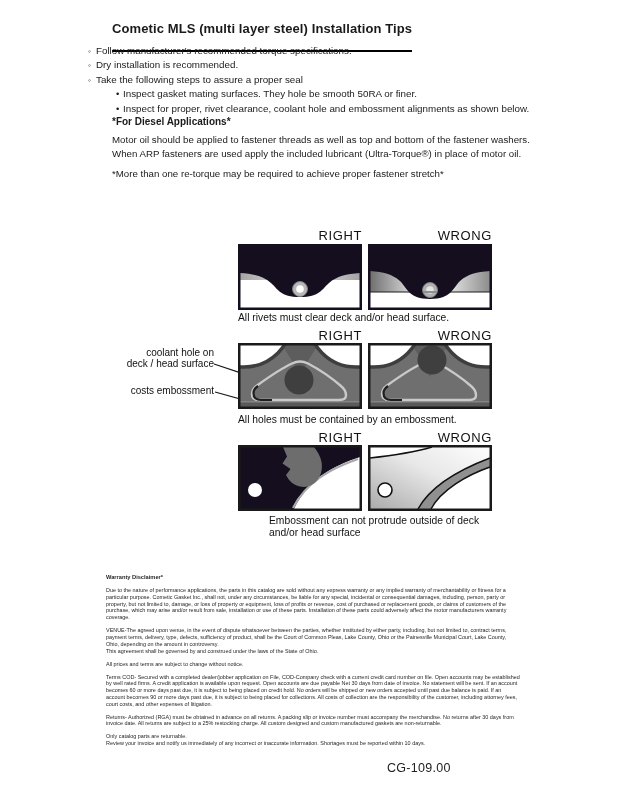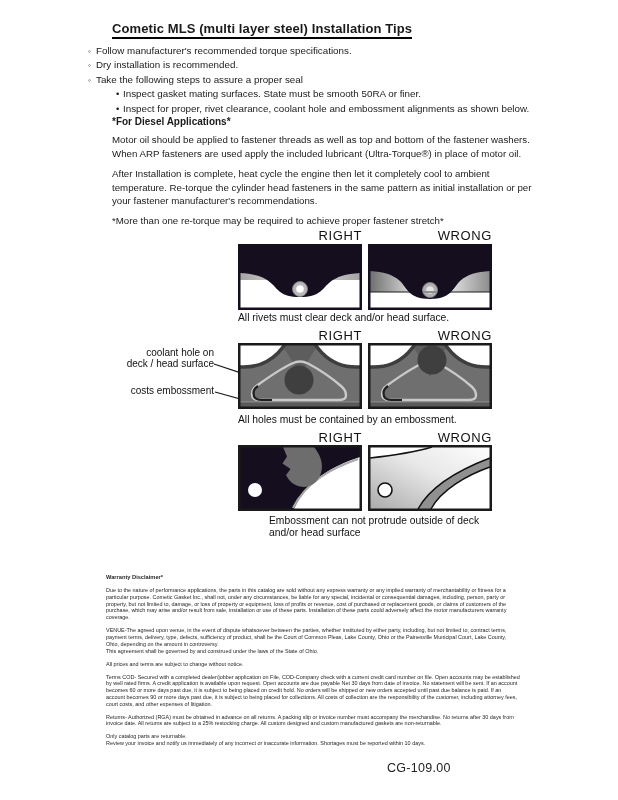--- a/index.html
+++ b/index.html
@@ -3,21 +3,21 @@
 <meta charset="utf-8">
 <style>
   html,body{margin:0;padding:0;background:#fff;}
   .page{
     position:relative;width:618px;height:800px;background:#ffffff;
     font-family:"Liberation Sans", sans-serif;color:#1a1a1a;overflow:hidden;
   }
   .abs{position:absolute;}
   .title{
     left:112px;top:21px;font-size:13px;font-weight:bold;letter-spacing:.1px;
-    border-bottom:2px solid #000;padding-bottom:1px;white-space:nowrap;
+    border-bottom:2px solid #000;padding-bottom:14px;white-space:nowrap;
   }
   .bullets{left:88px;top:44px;width:460px;font-size:9.8px;line-height:14.4px;}
   .brow{display:flex;}
   .m1{width:8px;font-size:8.5px;line-height:14.4px;}
   .sub{margin-left:28px;}
   .m2{width:7px;font-size:9.5px;line-height:14.4px;}
   .diesel{left:112px;top:115px;width:436px;font-size:9.7px;line-height:13.4px;}
   .diesel h2{font-size:10px;font-weight:bold;margin:0 0 5px 0;}
   .diesel p{margin:0 16px 7px 0;}
   .diesel p.last{margin:0;}
@@ -46,32 +46,31 @@
     <div class="brow">
       <span class="m1">◦</span>
       <span>Dry installation is recommended.</span>
     </div>
     <div class="brow">
       <span class="m1">◦</span>
       <span>Take the following steps to assure a proper seal</span>
     </div>
     <div class="brow sub">
       <span class="m2">•</span>
-      <span>Inspect gasket mating surfaces.  State must be smooth 50RA or finer.</span>
+      <span>Inspect gasket mating surfaces.  They hole be smooth 50RA or finer.</span>
     </div>
     <div class="brow sub">
       <span class="m2">•</span>
       <span>Inspect for proper, rivet clearance, coolant hole and embossment alignments as shown below.</span>
     </div>
   </div>
 
   <div class="abs diesel">
     <h2>*For Diesel Applications*</h2>
     <p>Motor oil should be applied to fastener threads as well as top and bottom of the fastener washers. When ARP fasteners are used apply the included lubricant (Ultra-Torque®) in place of motor oil.</p>
-    <p>After Installation is complete, heat cycle the engine then let it completely cool to ambient temperature. Re-torque the cylinder head fasteners in the same pattern as initial installation or per your fastener manufacturer's recommendations.</p>
     <p class="last">*More than one re-torque may be required to achieve proper fastener stretch*</p>
   </div>
 
   <div class="abs dlabel" style="left:238px;top:228px;">RIGHT</div>
   <div class="abs dlabel" style="left:368px;top:228px;">WRONG</div>
 
   <svg class="abs dbox" style="left:238px;top:244px;" viewBox="0 0 124 66">
     <defs>
       <linearGradient id="g1r" x1="0" y1="0" x2="1" y2="0">
         <stop offset="0" stop-color="#a4a4a4"></stop>

